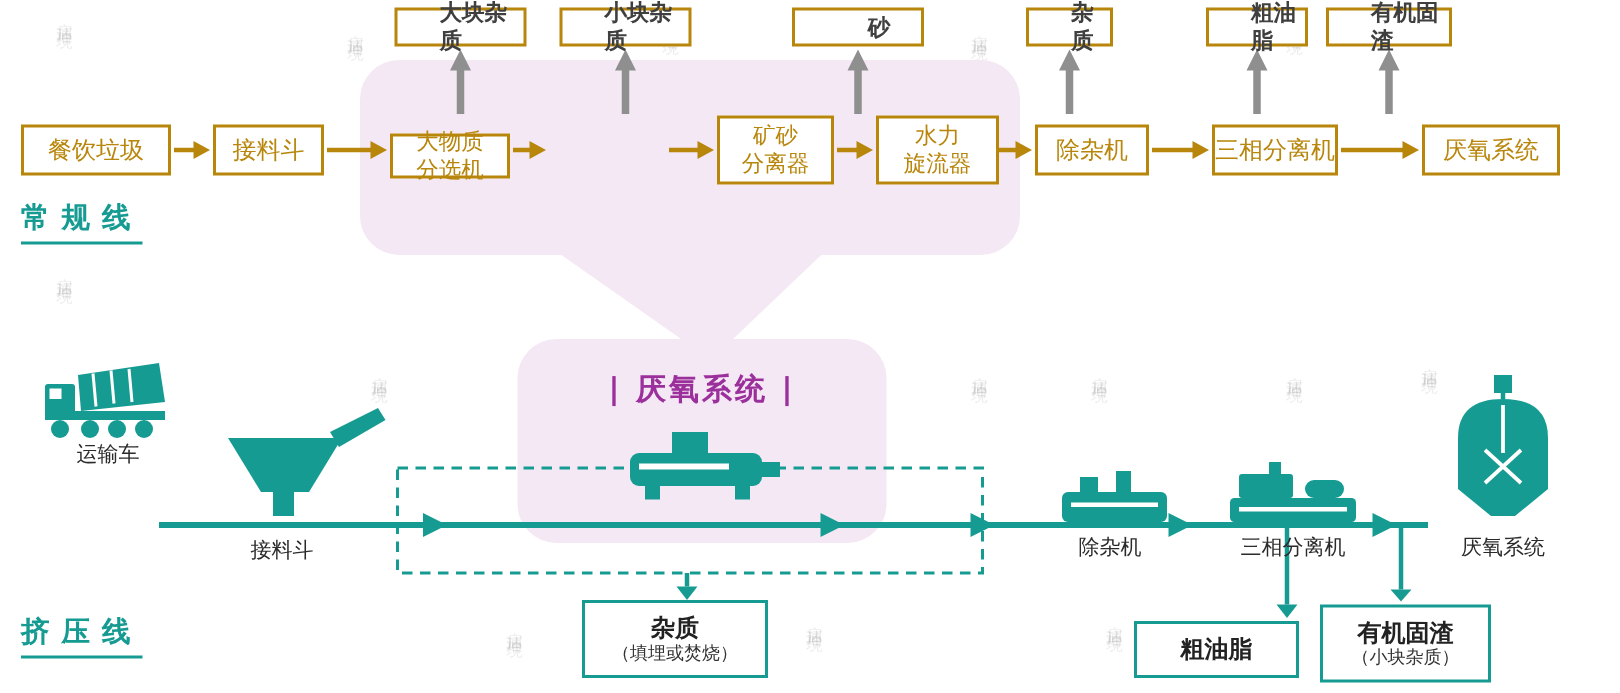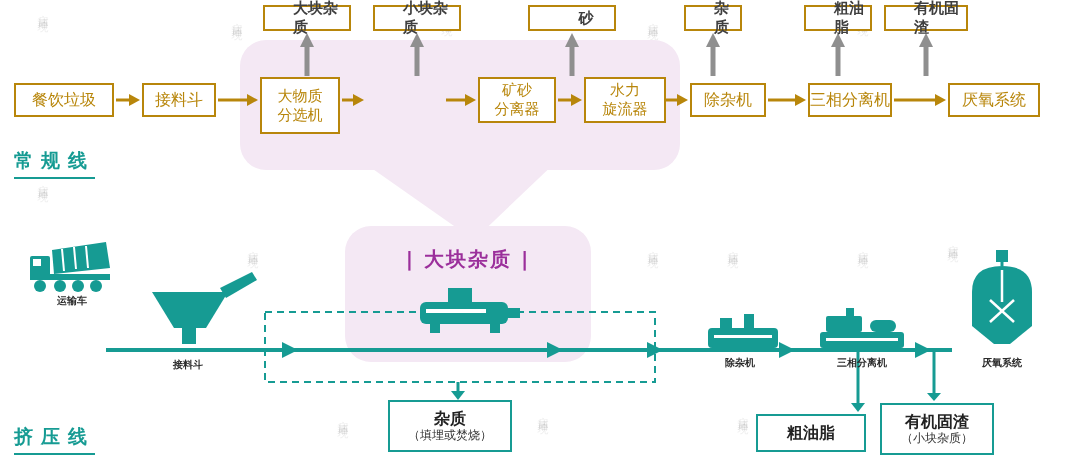--- a/index.html
+++ b/index.html
@@ -21,24 +21,24 @@
   }
   .flow-box {
     position:absolute; box-sizing:border-box; z-index:2;
     border:2px solid #b8860b; background:#fff; color:#b8860b;
     font-weight:normal; font-size:16px; line-height:1.25; text-align:center;
     display:flex; flex-direction:column; align-items:center; justify-content:center;
   }
   .flow-box.two { font-size:15px; }
   .line-label {
     position:absolute; z-index:2; color:#169b93; font-weight:bold; font-size:19px;
-    letter-spacing:8px; border-bottom:2px solid #169b93; padding-bottom:3px;margin-top:16px;
+    letter-spacing:8px; border-bottom:2px solid #169b93; padding-bottom:3px;
   }
   .station-label {
-    position:absolute; z-index:2; color:#2b2b2b; font-weight:bold; font-size:10px;
+    position:absolute; z-index:2; color:#2b2b2b; font-weight:normal; font-size:14px;
     text-align:center;
   }
   .hl-label {
     position:absolute; z-index:2; color:#9b2f9b; font-weight:bold; font-size:20px;
     letter-spacing:2px; text-align:center;
   }
   .press-out {
     position:absolute; box-sizing:border-box; z-index:2;
     border:2px solid #169b93; background:#fff; text-align:center;
     display:flex; flex-direction:column; align-items:center; justify-content:center;
@@ -194,21 +194,21 @@
   <div class="out-box" style="left:884px;width:84px">有机固渣</div>
 
   <div class="flow-box" style="left:14px;top:83px;width:100px;height:34px">
     <span>餐饮垃圾</span>
       <span></span>
   </div>
   <div class="flow-box" style="left:142px;top:83px;width:74px;height:34px">
     <span>接料斗</span>
       <span></span>
   </div>
-  <div class="flow-box two" style="left:260px;top:77px;width:80px;height:57px">
+  <div class="flow-box two" style="left:260px;top:89px;width:80px;height:30px">
     <span>大物质</span>
       <span>分选机</span>
   </div>
   <div class="flow-box two" style="left:478px;top:77px;width:78px;height:46px">
     <span>矿砂</span>
       <span>分离器</span>
   </div>
   <div class="flow-box two" style="left:584px;top:77px;width:82px;height:46px">
     <span>水力</span>
       <span>旋流器</span>
@@ -222,21 +222,21 @@
       <span></span>
   </div>
   <div class="flow-box" style="left:948px;top:83px;width:92px;height:34px">
     <span>厌氧系统</span>
       <span></span>
   </div>
 
   <div class="line-label" style="left:14px;top:132px">常规线</div>
   <div class="line-label" style="left:14px;top:408px">挤压线</div>
 
-  <div class="hl-label" style="left:352px;top:246px;width:232px">| 大块杂质 |</div>
+  <div class="hl-label" style="left:352px;top:246px;width:232px">| 厌氧系统 |</div>
 
   <div class="station-label" style="left:24px;top:294px;width:96px">运输车</div>
   <div class="station-label" style="left:140px;top:358px;width:96px">接料斗</div>
   <div class="station-label" style="left:700px;top:356px;width:80px">除杂机</div>
   <div class="station-label" style="left:812px;top:356px;width:100px">三相分离机</div>
   <div class="station-label" style="left:952px;top:356px;width:100px">厌氧系统</div>
 
   <div class="press-out" style="left:388px;top:400px;width:124px;height:52px">
     <span class="t">杂质</span>
     <span class="s">（填埋或焚烧）</span>

